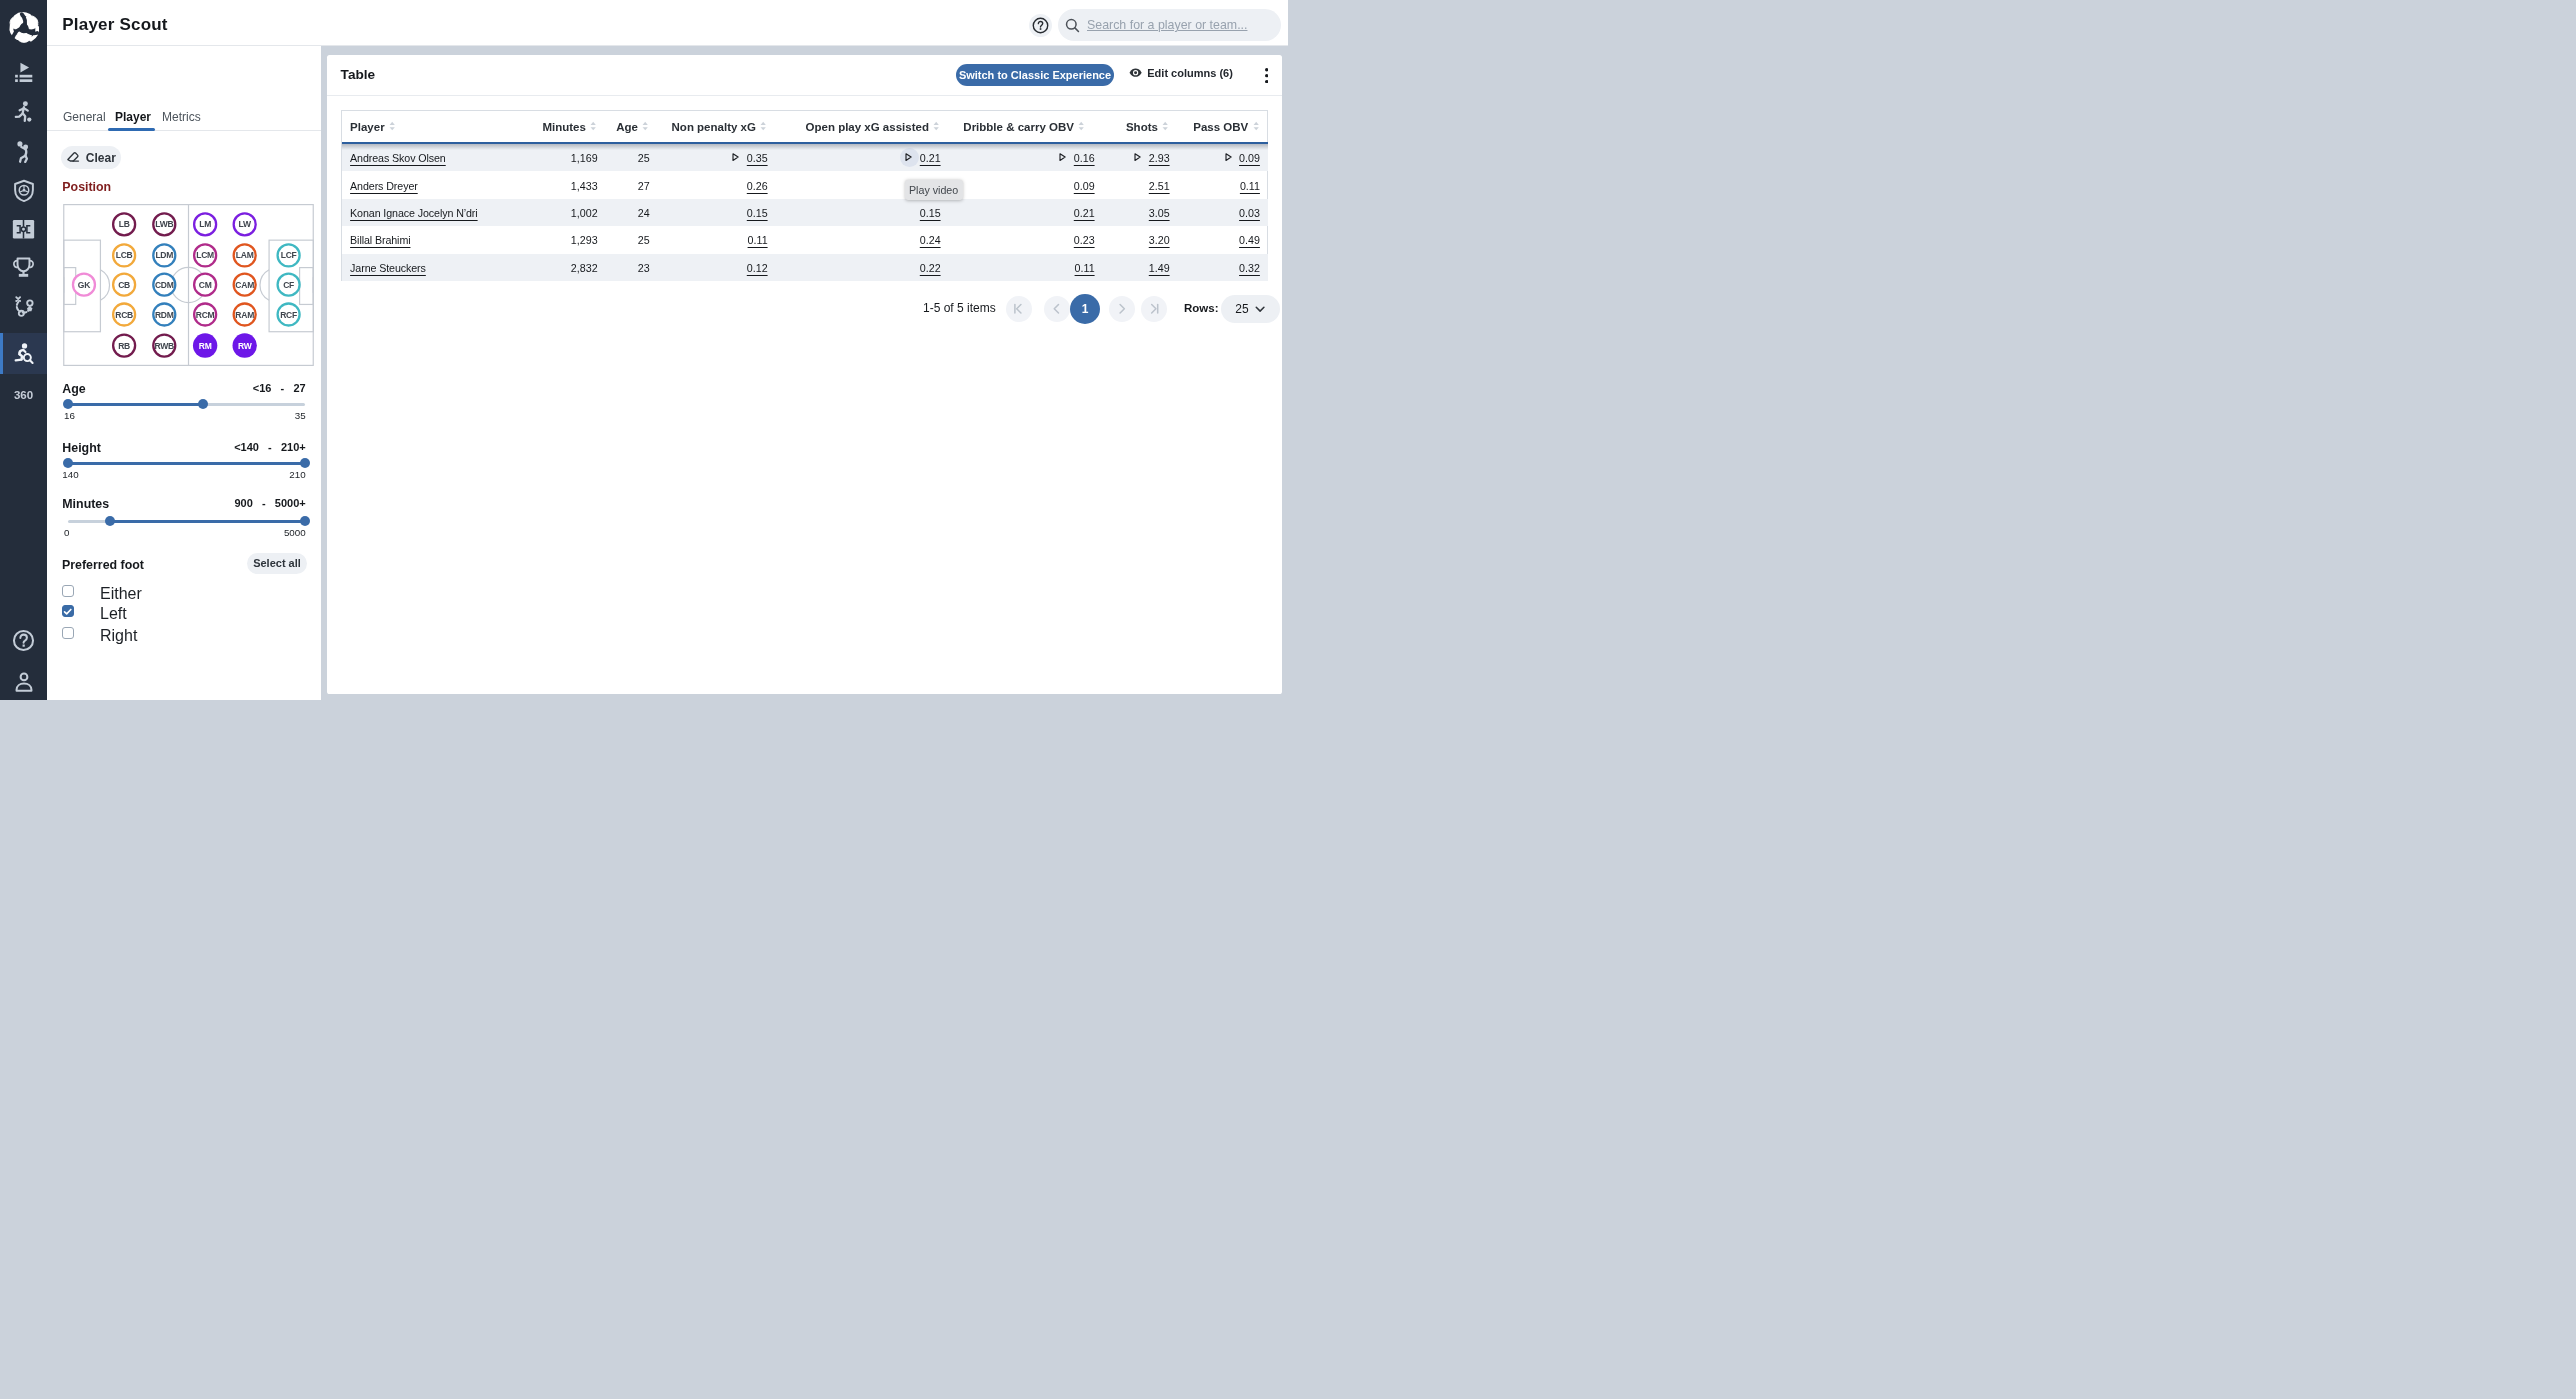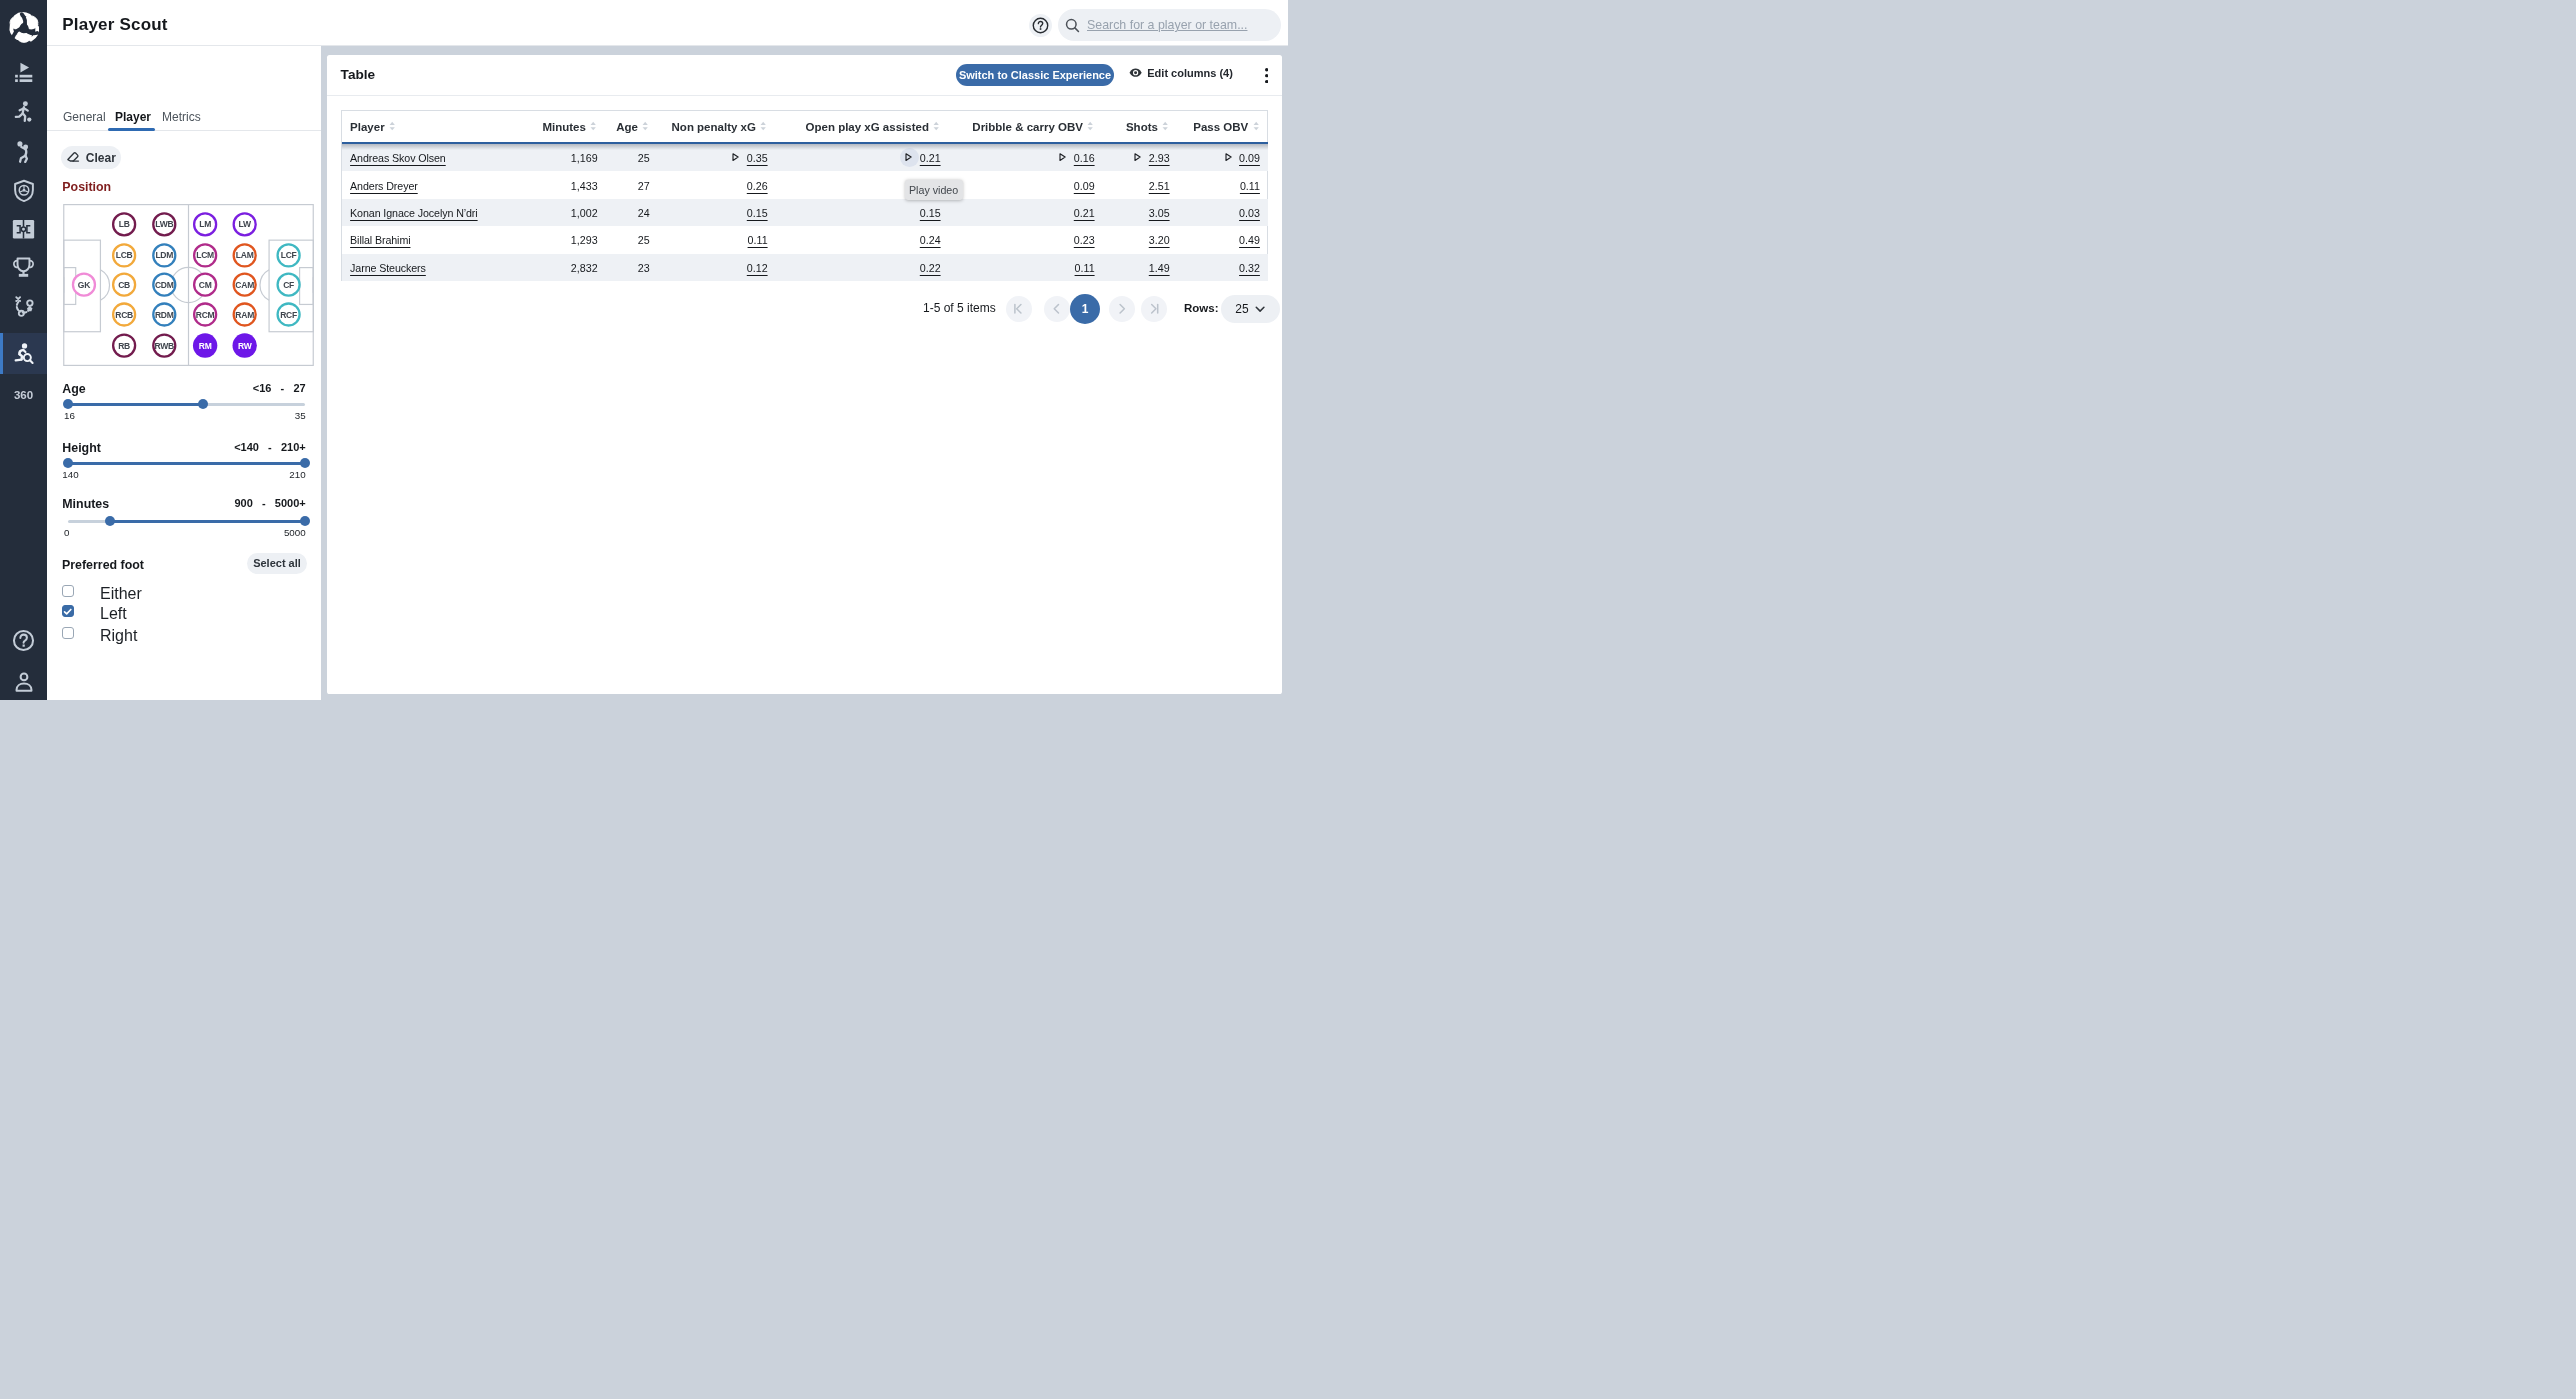--- a/index.html
+++ b/index.html
@@ -361,21 +361,21 @@
 <div id="card">
   <div id="cardtitle">Table</div>
   <div id="cardhr"></div>
   <div id="switchb">Switch to Classic Experience</div>
   <div id="editcols">
     <svg width="13.2" height="9.4" viewBox="0 0 15.5 11">
       <path d="M0.6 5.5 C2.8 1.7 5.3 0.7 7.75 0.7 C10.2 0.7 12.7 1.7 14.9 5.5 C12.7 9.3 10.2 10.3 7.75 10.3 C5.3 10.3 2.8 9.3 0.6 5.5 Z" fill="#2e3338"></path>
       <circle cx="7.75" cy="5.5" r="3.1" fill="#fff"></circle>
       <circle cx="7.75" cy="5.5" r="1.75" fill="#2e3338"></circle>
     </svg>
-    <span>Edit columns (4)</span>
+    <span>Edit columns (6)</span>
   </div>
   <svg id="ckebab" width="3.4" height="15.3" viewBox="0 0 4 18" fill="#16191d">
     <circle cx="2" cy="2" r="2"></circle>
       <circle cx="2" cy="9" r="2"></circle>
       <circle cx="2" cy="16" r="2"></circle>
   </svg>
   <div id="tbl">
     <div class="hcell" style="left:8.5px">Player<span class="sort"><svg width="6.4" height="10.2" viewBox="0 0 9 13">
             <path d="M4.5 0.5 L8.2 5 H0.8 Z" fill="#ccd2d9"></path>
             <path d="M4.5 12.5 L0.8 8 H8.2 Z" fill="#ccd2d9"></path>
@@ -389,21 +389,21 @@
             <path d="M4.5 12.5 L0.8 8 H8.2 Z" fill="#ccd2d9"></path>
           </svg></span></div>
     <div class="hcell" style="right:500px">Non penalty xG<span class="sort"><svg width="6.4" height="10.2" viewBox="0 0 9 13">
             <path d="M4.5 0.5 L8.2 5 H0.8 Z" fill="#ccd2d9"></path>
             <path d="M4.5 12.5 L0.8 8 H8.2 Z" fill="#ccd2d9"></path>
           </svg></span></div>
     <div class="hcell" style="right:327px">Open play xG assisted<span class="sort"><svg width="6.4" height="10.2" viewBox="0 0 9 13">
             <path d="M4.5 0.5 L8.2 5 H0.8 Z" fill="#ccd2d9"></path>
             <path d="M4.5 12.5 L0.8 8 H8.2 Z" fill="#ccd2d9"></path>
           </svg></span></div>
-    <div class="hcell" style="right:173px">Dribble &amp; carry OBV<span class="sort"><svg width="6.4" height="10.2" viewBox="0 0 9 13">
+    <div class="hcell" style="right:182px">Dribble &amp; carry OBV<span class="sort"><svg width="6.4" height="10.2" viewBox="0 0 9 13">
             <path d="M4.5 0.5 L8.2 5 H0.8 Z" fill="#ccd2d9"></path>
             <path d="M4.5 12.5 L0.8 8 H8.2 Z" fill="#ccd2d9"></path>
           </svg></span></div>
     <div class="hcell" style="right:98px">Shots<span class="sort"><svg width="6.4" height="10.2" viewBox="0 0 9 13">
             <path d="M4.5 0.5 L8.2 5 H0.8 Z" fill="#ccd2d9"></path>
             <path d="M4.5 12.5 L0.8 8 H8.2 Z" fill="#ccd2d9"></path>
           </svg></span></div>
     <div class="hcell" style="right:7.7px">Pass OBV<span class="sort"><svg width="6.4" height="10.2" viewBox="0 0 9 13">
             <path d="M4.5 0.5 L8.2 5 H0.8 Z" fill="#ccd2d9"></path>
             <path d="M4.5 12.5 L0.8 8 H8.2 Z" fill="#ccd2d9"></path>

